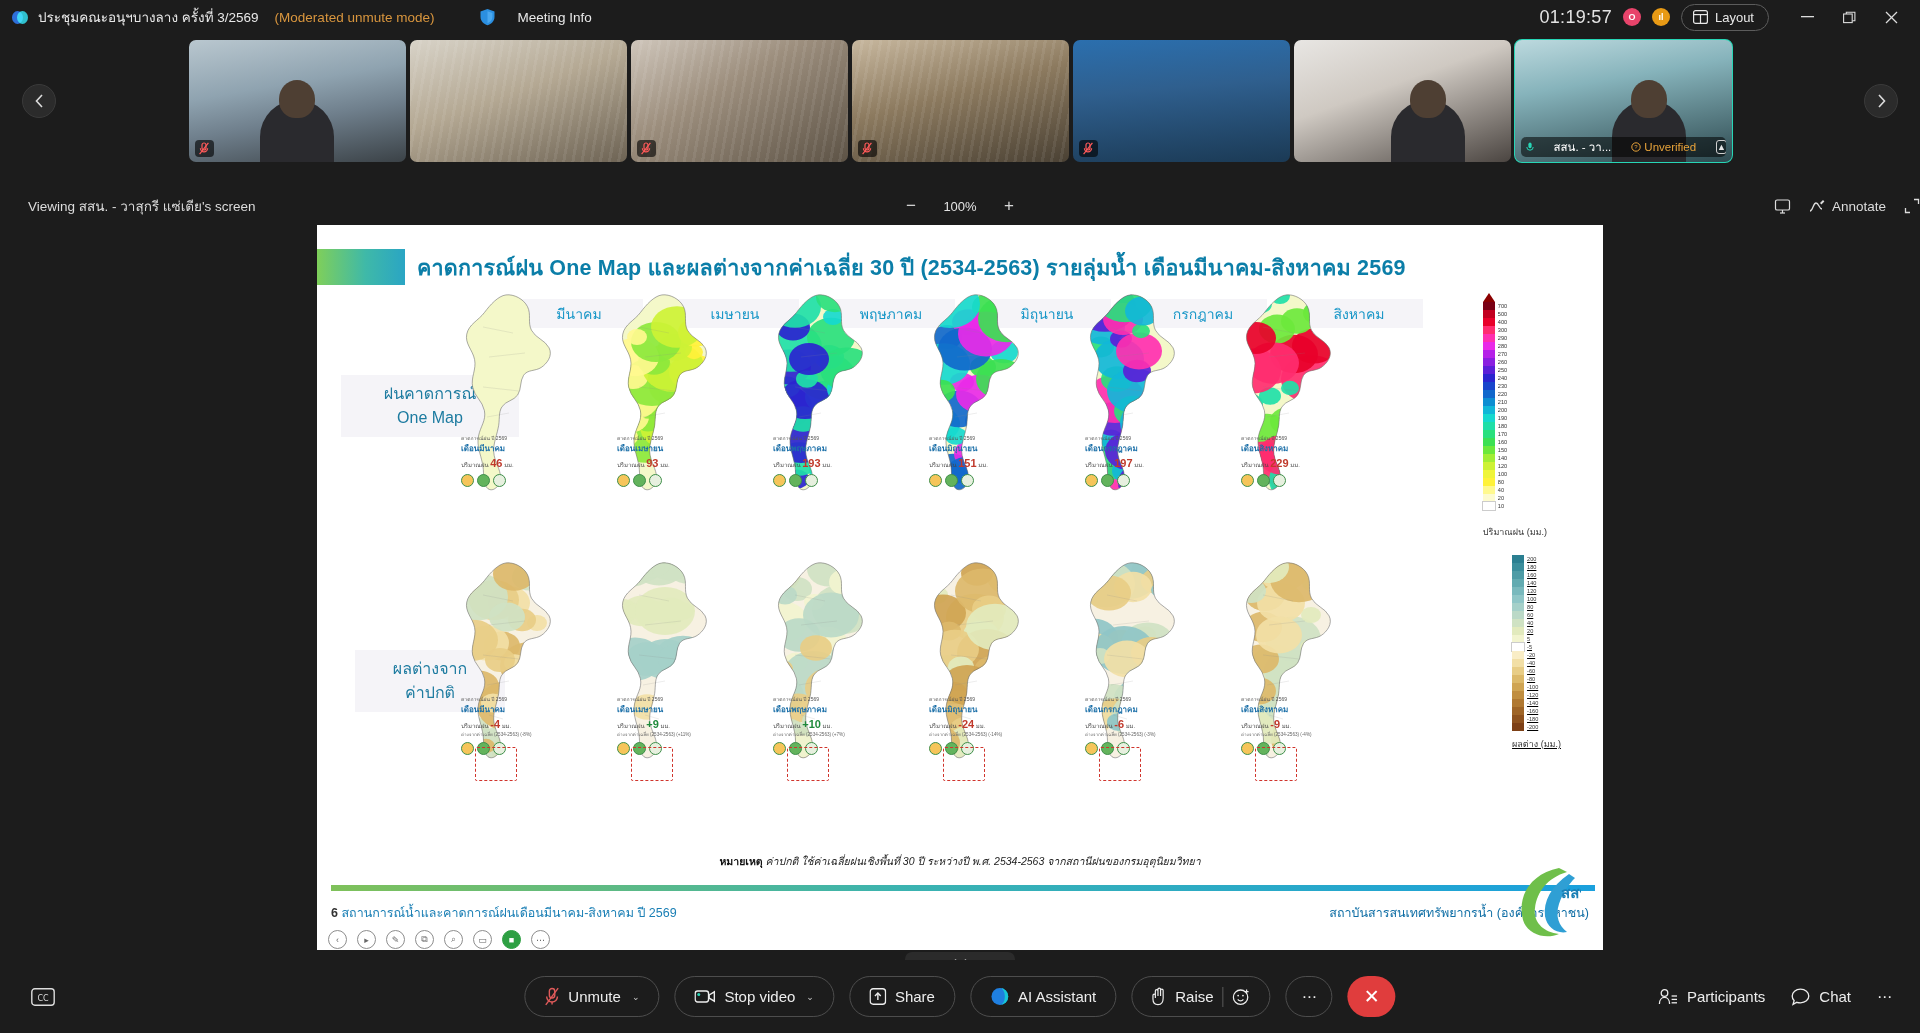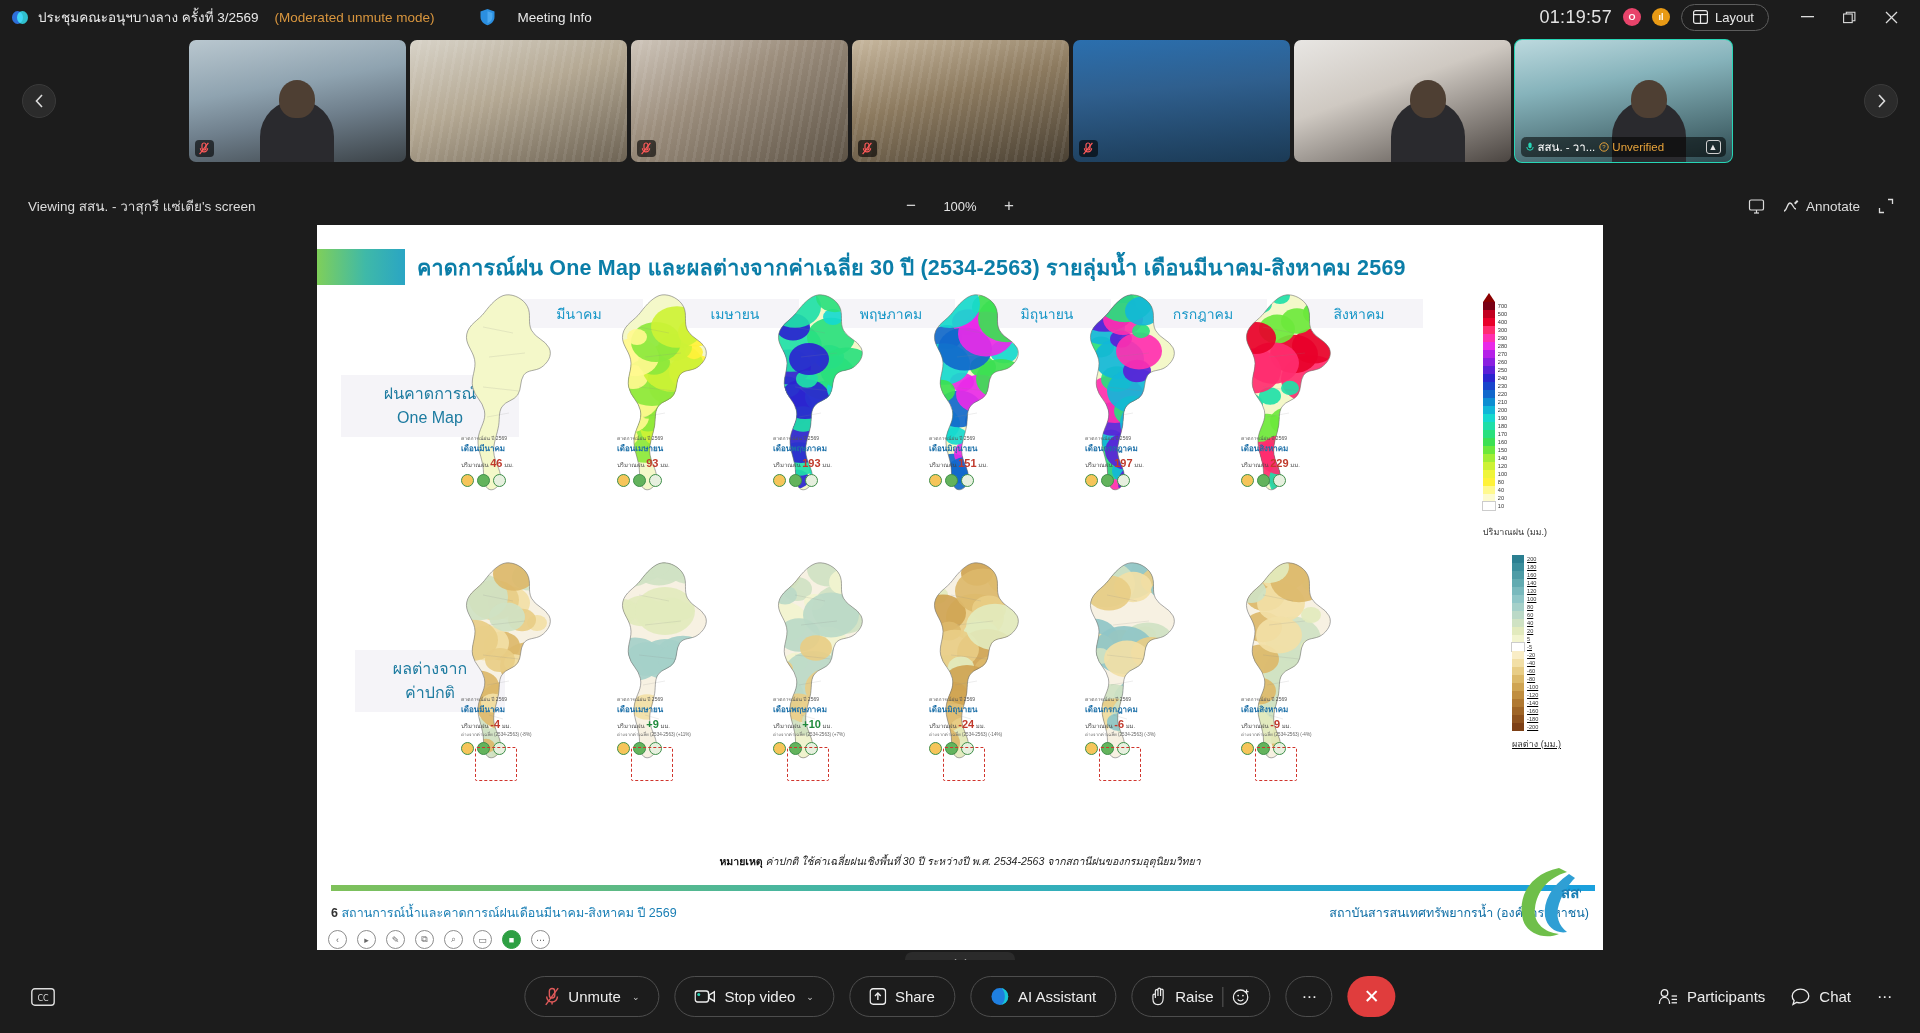--- a/index.html
+++ b/index.html
@@ -87,21 +87,21 @@
   }
   .mic-badge {
     position: absolute; bottom: 5px; left: 6px; width: 19px; height: 17px;
     background: rgba(0,0,0,.62); border-radius: 4px;
     display: flex; align-items: center; justify-content: center;
   }
   .mic-badge.muted svg { stroke: #ff5a5a; }
   .name-pill {
     position: absolute; bottom: 5px; left: 6px; right: 6px; height: 20px;
     background: rgba(0,0,0,.55); border-radius: 5px; display: flex;
-    align-items: center; gap: 4px; padding: 0 5px; font-size: 11.5px; color: #fff;
+    align-items: center; gap: 20px; padding: 0 5px; font-size: 11.5px; color: #fff;
     white-space: nowrap; overflow: hidden;
   }
   .unverified { color: #e8a33a; display: flex; align-items: center; gap: 3px; }
   .up-box {
     margin-left: auto; width: 15px; height: 14px; border: 1px solid #cfcfcf;
     border-radius: 3px; display: flex; align-items: center; justify-content: center;
     font-size: 9px; color: #e6e6e6;
   }
 
   
@@ -110,21 +110,21 @@
     display: flex; align-items: center; color: #dcdcdc; font-size: 13.5px;
   }
   .viewing { padding-left: 28px; }
   .zoomctl {
     position: absolute; left: 50%; transform: translateX(-50%);
     display: flex; align-items: center; gap: 20px;
   }
   .zbtn { cursor: pointer; color: #d8d8d8; font-size: 17px; width: 18px; text-align: center; }
   .zval { font-size: 13px; color: #e3e3e3; min-width: 40px; text-align: center; }
   .share-right {
-    margin-left: auto; display: flex; align-items: center; gap: 18px; padding-right: 26px;
+    margin-left: auto; display: flex; align-items: center; gap: 18px; 
   }
   .annotate { display: flex; align-items: center; gap: 7px; cursor: pointer; }
 
   
   .slide {
     position: absolute; left: 317px; top: 225px; width: 1286px; height: 725px;
     background: #ffffff; overflow: hidden;
   }
   .slide-title-row { display: flex; align-items: center; margin-top: 24px; }
   .title-chip {

